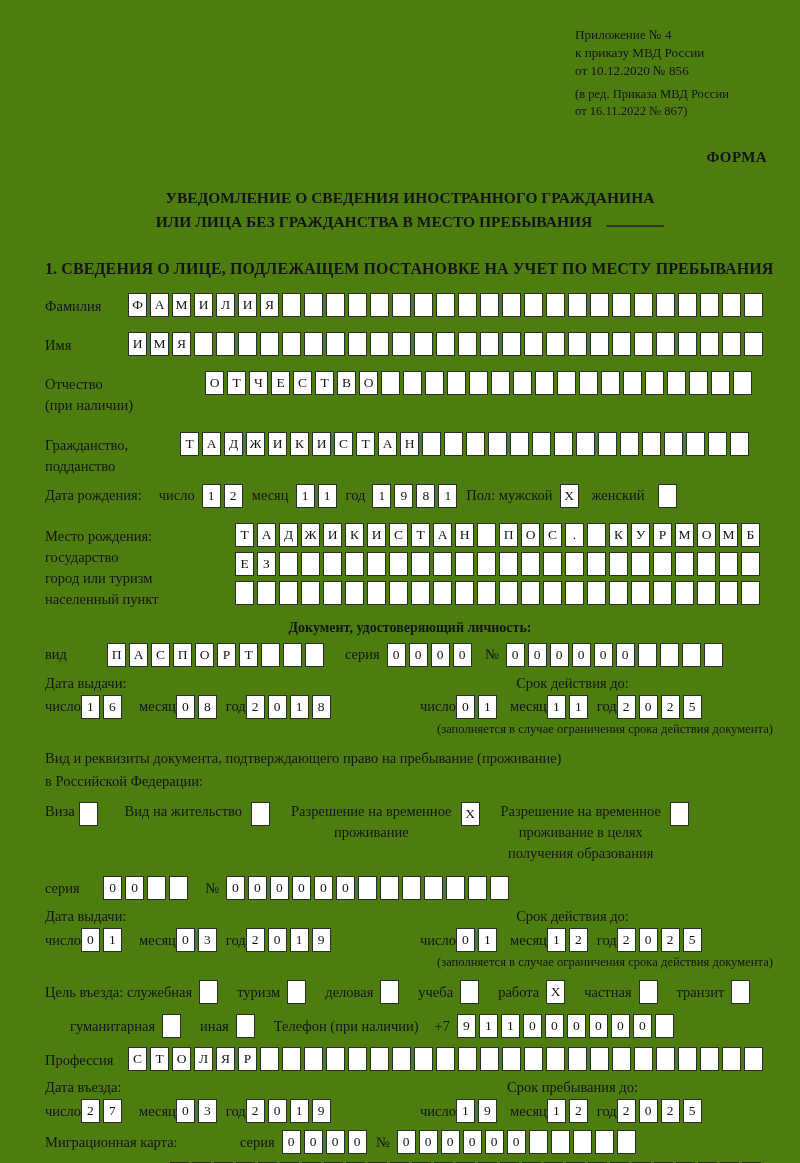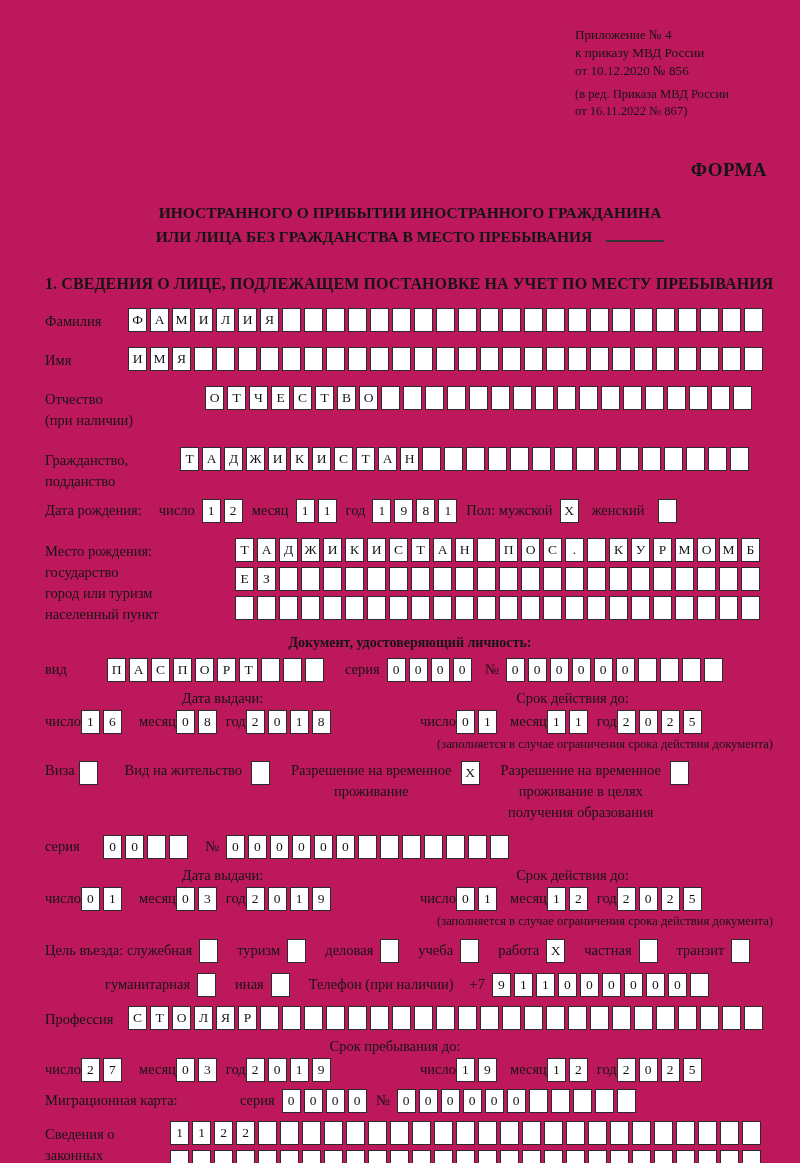--- a/index.html
+++ b/index.html
@@ -1,25 +1,25 @@
 <!DOCTYPE html>
 <html><head>
 <meta charset="utf-8">
 <style>
   * { margin:0; padding:0; box-sizing:border-box; }
   html,body { background:#fff; }
   .page {
-    width:800px; height:1163px; margin:0 auto; background:#be185d; color:#141414;
+    width:800px; height:1163px; margin:0 auto; background:#4d7c0f; color:#141414;
     font-family:"Liberation Serif", serif; font-size:14.5px;
     padding:26px 25px 7px 45px; overflow:hidden;
   }
   
   .appendix { margin-left:auto; width:200px; font-size:13.2px; line-height:1.38; }
   .appendix .rev { margin-top:5px; font-size:12.6px; }
-  .form-word { text-align:right; font-weight:bold; font-size:19px; margin:39px 8px 0 0; letter-spacing:.4px; }
+  .form-word { text-align:right; font-weight:bold; font-size:15px; margin:29px 8px 0 0; letter-spacing:.4px; }
   
   .title { text-align:center; font-weight:bold; font-size:15.5px; line-height:1.55; margin-top:20px; }
   .blank-line { display:inline-block; width:58px; border-bottom:2px solid #333; height:.85em; margin-left:14px; }
   .sec-heading { font-weight:bold; font-size:16px; margin-top:26px; letter-spacing:.1px; white-space:nowrap; }
   
   .frow { display:flex; align-items:flex-start; margin-top:15px; }
   .flabel { flex:none; padding-top:3px; line-height:1.45; }
   .w83{width:83px}.w160{width:160px}.w135{width:135px}.w190{width:190px}.w125{width:125px}
   .cells { display:flex; flex:none; }
   .cell {
@@ -28,21 +28,21 @@
     font-size:13.5px; background:#fff;
   }
   .stack > .cells { margin-bottom:5px; }
   .inline { display:flex; align-items:center; margin-top:7px; }
   .inline .slab { padding:0 7px 0 0; white-space:nowrap; }
   .gap6{margin-left:6px}.gap10{margin-left:10px}.gap14{margin-left:14px}.gap18{margin-left:18px}.gap24{margin-left:24px}.gap30{margin-left:30px}
   
   .center-bold { text-align:center; font-weight:bold; font-size:14px; margin-top:10px; }
   
   .dh-row { display:flex; margin-top:8px; }
-  .dh-l { width:355px; text-align:center; }
+  .dh-l { width:355px; }
   .dh-r { flex:1; text-align:center; padding-right:30px; }
   .dr-row { display:flex; align-items:center; margin-top:3px; }
   .dr { display:flex; align-items:center; }
   .dr-l { width:355px; }
   .dr-r { margin-left:20px; }
   .note { text-align:right; font-size:12.6px; margin-top:3px; padding-right:2px; }
   
   .para { margin-top:10px; line-height:1.6; }
   .chk-row { display:flex; align-items:flex-start; margin-top:8px; }
   .chk-item { display:flex; align-items:flex-start; }
@@ -65,21 +65,21 @@
     <div>от 10.12.2020 № 856</div>
     <div class="rev">
       <div>(в ред. Приказа МВД России</div>
       <div>от 16.11.2022 № 867)</div>
     </div>
   </div>
 
   <div class="form-word">ФОРМА</div>
 
   <div class="title">
-    <div>ИНОСТРАННОГО О ПРИБЫТИИ ИНОСТРАННОГО ГРАЖДАНИНА</div>
+    <div>УВЕДОМЛЕНИЕ О СВЕДЕНИЯ ИНОСТРАННОГО ГРАЖДАНИНА</div>
     <div><span>ИЛИ ЛИЦА БЕЗ ГРАЖДАНСТВА В МЕСТО ПРЕБЫВАНИЯ</span><span class="blank-line"></span></div>
   </div>
 
   <div class="sec-heading">1. СВЕДЕНИЯ О ЛИЦЕ, ПОДЛЕЖАЩЕМ ПОСТАНОВКЕ НА УЧЕТ ПО МЕСТУ ПРЕБЫВАНИЯ</div>
 
   <div class="frow">
     <div class="flabel w83">Фамилия</div>
     <div class="cells">
         <span class="cell">Ф</span>
         <span class="cell">А</span>
@@ -412,20 +412,24 @@
       <span class="cells">
           <span class="cell">2</span>
           <span class="cell">0</span>
           <span class="cell">2</span>
           <span class="cell">5</span>
         </span>
     </div>
   </div>
   <div class="note">(заполняется в случае ограничения срока действия документа)</div>
 
+  <div class="para">
+    <div>Вид и реквизиты документа, подтверждающего право на пребывание (проживание)</div>
+    <div>в Российской Федерации:</div>
+  </div>
 
   <div class="chk-row">
     <div class="chk-item">
       <span class="txt">Виза</span>
       <span class="cells" style="margin-left:4px">
           <span class="cell"></span>
         </span>
     </div>
     <div class="chk-item gap24">
       <span class="txt">Вид на жительство</span>
@@ -550,21 +554,21 @@
     <span class="plab">частная</span>
     <span class="cells">
         <span class="cell"></span>
       </span>
     <span class="plab">транзит</span>
     <span class="cells">
         <span class="cell"></span>
       </span>
   </div>
 
-  <div class="purpose-row" style="margin-left:60px">
+  <div class="purpose-row" style="margin-left:25px">
     <span>гуманитарная</span>
     <span class="cells">
         <span class="cell"></span>
       </span>
     <span class="plab gap14">иная</span>
     <span class="cells">
         <span class="cell"></span>
       </span>
     <span class="plab gap24">Телефон (при наличии)</span>
     <span class="plab gap14">+7</span>
@@ -611,20 +615,21 @@
         <span class="cell"></span>
         <span class="cell"></span>
         <span class="cell"></span>
         <span class="cell"></span>
         <span class="cell"></span>
         <span class="cell"></span>
       </div>
   </div>
 
   <div class="dh-row">
+    <div class="dh-l">Дата въезда:</div>
     <div class="dh-r">Срок пребывания до:</div>
   </div>
   <div class="dr-row">
     <div class="dr dr-l">
       <span class="slab">число</span>
       <span class="cells">
           <span class="cell">2</span>
           <span class="cell">7</span>
         </span>
       <span class="slab gap14">месяц</span>

